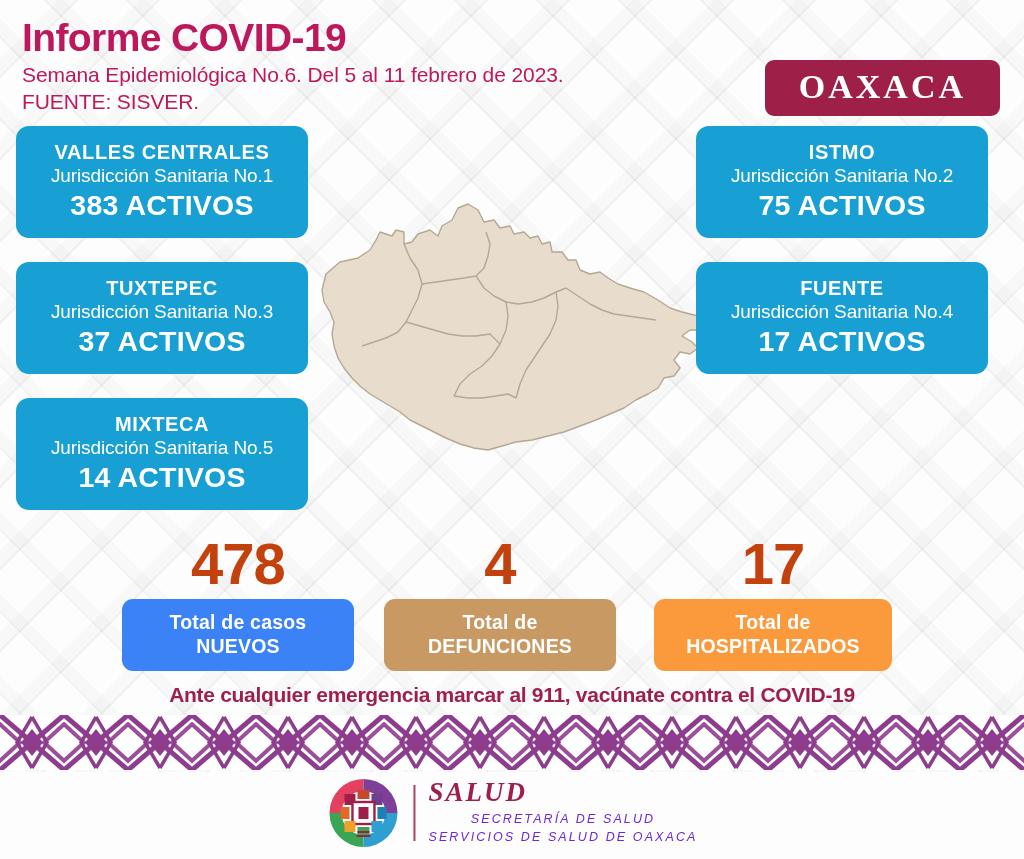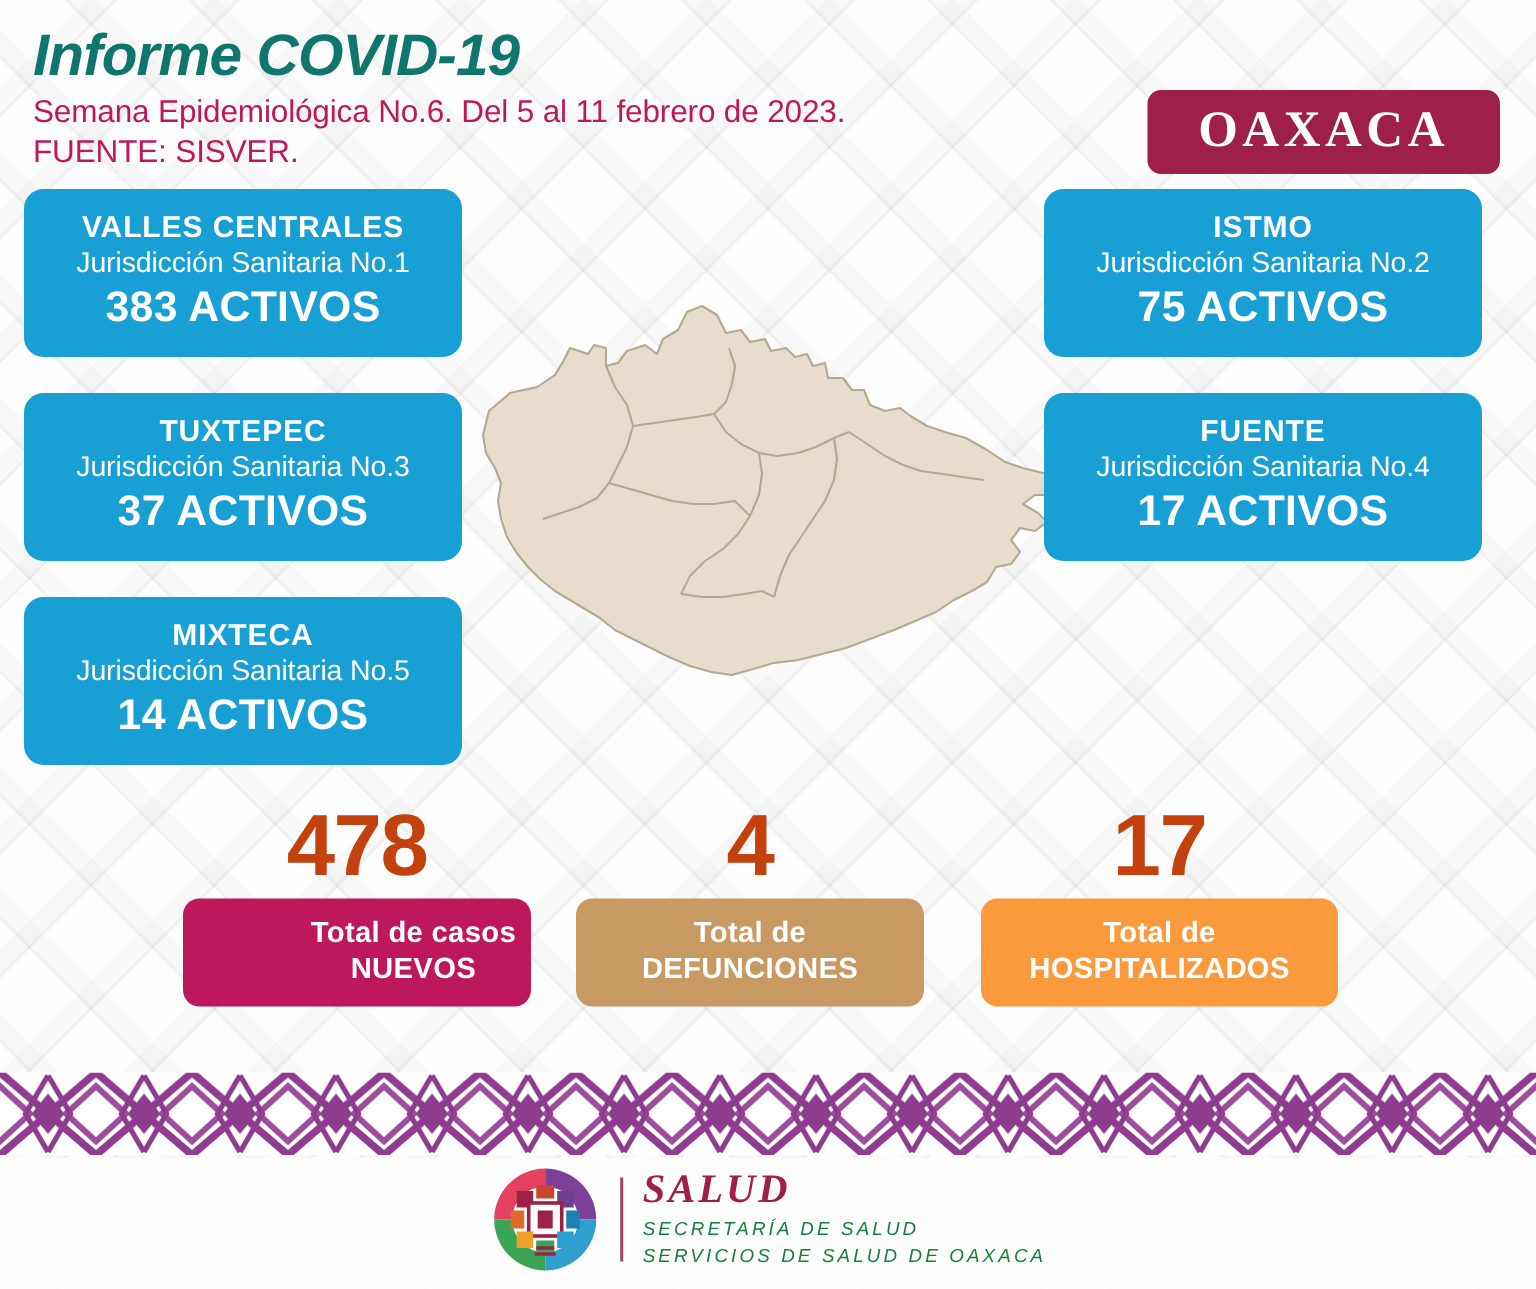--- a/index.html
+++ b/index.html
@@ -24,21 +24,21 @@
       repeating-linear-gradient(45deg,  rgba(0,0,0,0.018) 0 14px, rgba(0,0,0,0) 14px 58px),
       repeating-linear-gradient(-45deg, rgba(0,0,0,0.018) 0 14px, rgba(0,0,0,0) 14px 58px);
     pointer-events:none;
   }
   #content{position:absolute;inset:0;}
 
   
   .header{position:absolute;left:22px;top:18px;width:640px;}
   .title{
     font-size:39px;font-weight:bold;letter-spacing:-0.6px;
-    color:#0f766e;line-height:1.02;margin:0 0 4px 0;font-style:italic;
+    color:#be185d;line-height:1.02;margin:0 0 4px 0;
   }
   .subline{font-size:21px;color:#be185d;line-height:1.28;margin:0;letter-spacing:-0.1px;}
 
   .state-badge{
     position:absolute;right:24px;top:22px;
     background:#9e2049;border-radius:9px;
     padding:10px 34px 12px 34px;
     color:#fff;font-family:"Liberation Serif", serif;
     font-weight:bold;font-size:34px;letter-spacing:3px;
     line-height:1;
@@ -103,21 +103,21 @@
     display:flex;align-items:center;gap:13px;
   }
   .logo-mark{width:74px;height:74px;}
   .logo-divider{width:2px;height:56px;background:#9e2049;opacity:.85;}
   .logo-text{line-height:1;font-style:italic;}
   .logo-salud{
     font-family:"Liberation Serif", serif;font-weight:bold;
     font-size:27px;color:#9e2049;letter-spacing:2px;margin-bottom:5px;
   }
   .logo-sub{
-    font-size:12.5px;color:#15803d;letter-spacing:2.1px;line-height:1.42;font-weight:normal;
+    font-size:12.5px;color:#6d28d9;letter-spacing:2.1px;line-height:1.42;font-weight:normal;text-align:center;
   }
 </style>
 </head>
 <body>
 
 <div id="poster">
   <div id="watermark"></div>
 
   <div id="content">
 
@@ -183,21 +183,21 @@
 
     <div class="card pos-r2">
       <div class="c-name">FUENTE</div>
       <div class="c-jur">Jurisdicción Sanitaria No.4</div>
       <div class="c-val">17 ACTIVOS</div>
     </div>
 
 
     <div class="total-block tb1">
       <div class="total-num">478</div>
-      <div class="total-pill" style="background:#be185d;justify-content:flex-end;">
+      <div class="total-pill" style="background:#3b82f6;">
         <div>
           <div>Total de casos</div>
           <div>NUEVOS</div>
         </div>
       </div>
     </div>
 
     <div class="total-block tb2">
       <div class="total-num">4</div>
       <div class="total-pill" style="background:#c99963;">
@@ -211,20 +211,21 @@
     <div class="total-block tb3">
       <div class="total-num">17</div>
       <div class="total-pill" style="background:#fb9a3c;">
         <div>
           <div>Total de</div>
           <div>HOSPITALIZADOS</div>
         </div>
       </div>
     </div>
 
+    <div class="emerg">Ante cualquier emergencia marcar al 911, vacúnate contra el COVID-19</div>
 
     <div id="greca">
       <svg viewBox="0 0 1024 55" preserveAspectRatio="none" xmlns="http://www.w3.org/2000/svg" aria-hidden="true">
         <defs>
           <pattern id="grecaPat" x="0" y="0" width="64" height="55" patternUnits="userSpaceOnUse">
             <rect width="64" height="55" fill="#ffffff"></rect>
             <g stroke="#8e3c8e" fill="none" stroke-width="5">
               <path d="M0 0 L32 27.5 L0 55"></path>
               <path d="M64 0 L32 27.5 L64 55"></path>
             </g>

